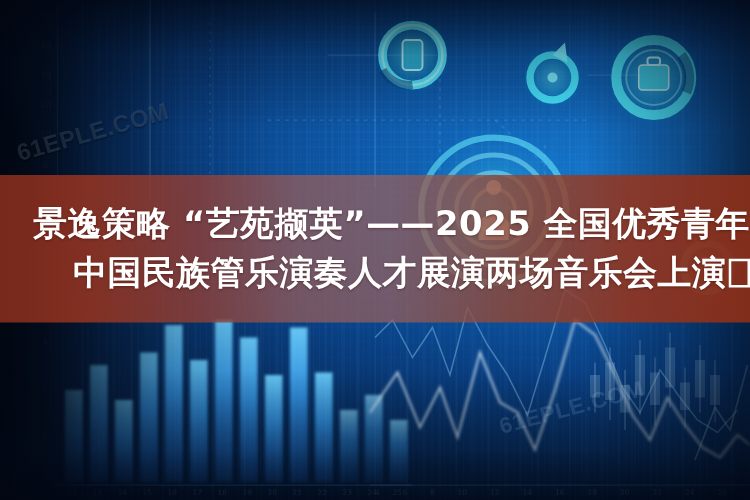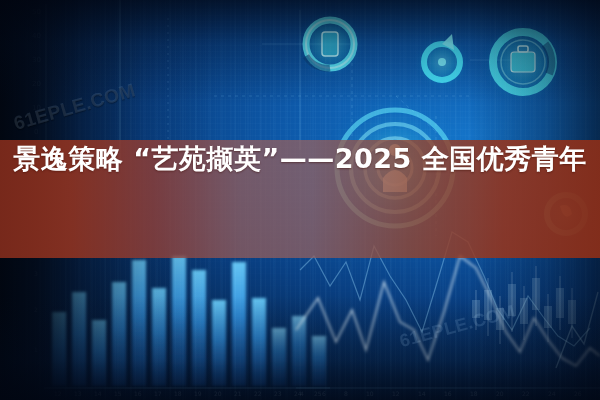--- a/index.html
+++ b/index.html
@@ -105,22 +105,22 @@
     background: linear-gradient(90deg,
         rgba(132,44,28,0.90) 0%,
         rgba(150,52,32,0.86) 12%,
         rgba(146,62,52,0.80) 26%,
         rgba(150,92,88,0.74) 40%,
         rgba(152,96,92,0.72) 52%,
         rgba(148,70,48,0.80) 68%,
         rgba(150,52,28,0.88) 84%,
         rgba(140,46,24,0.92) 100%);
     display: flex;
-    flex-direction: row;
-    align-items: flex-start;
+    flex-direction: column;
+    align-items: flex-end;
     justify-content: center;
     gap: 2px;
   }
   .banner-line {
     font-family: "DejaVu Sans", "Liberation Sans", sans-serif;
     font-size: 27px;
     font-weight: 700;
     color: #ffffff;
     line-height: 1.38;
     letter-spacing: .5px;
@@ -339,15 +339,16 @@
   <div class="layer bg-left-dark"></div>
   <div class="layer bg-right-dark"></div>
   <div class="layer bg-top-dark"></div>
   <div class="layer bg-bottom-dark"></div>
 
   <div class="wm wm-a">61EPLE.COM</div>
   <div class="wm wm-b">61EPLE.COM</div>
 
   <div class="banner">
     <div class="banner-line">景逸策略 “艺苑撷英”——2025 全国优秀青年</div>
+    <div class="banner-line"><span>中国民族管乐演奏人才展演两场音乐会上演</span><span class="tofu"></span></div>
   </div>
 
 </div>
 
 </body></html>

